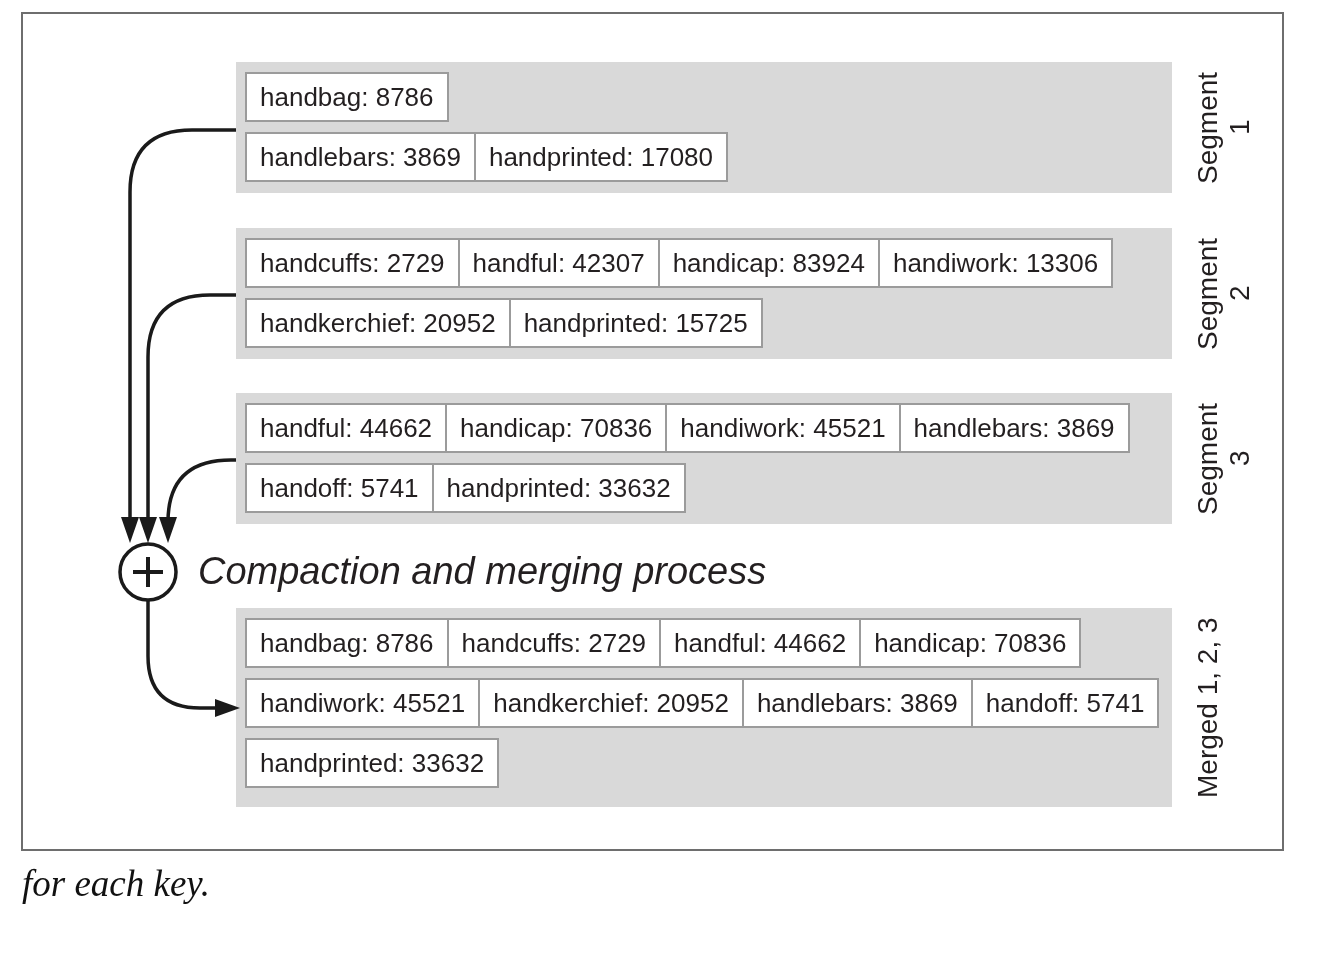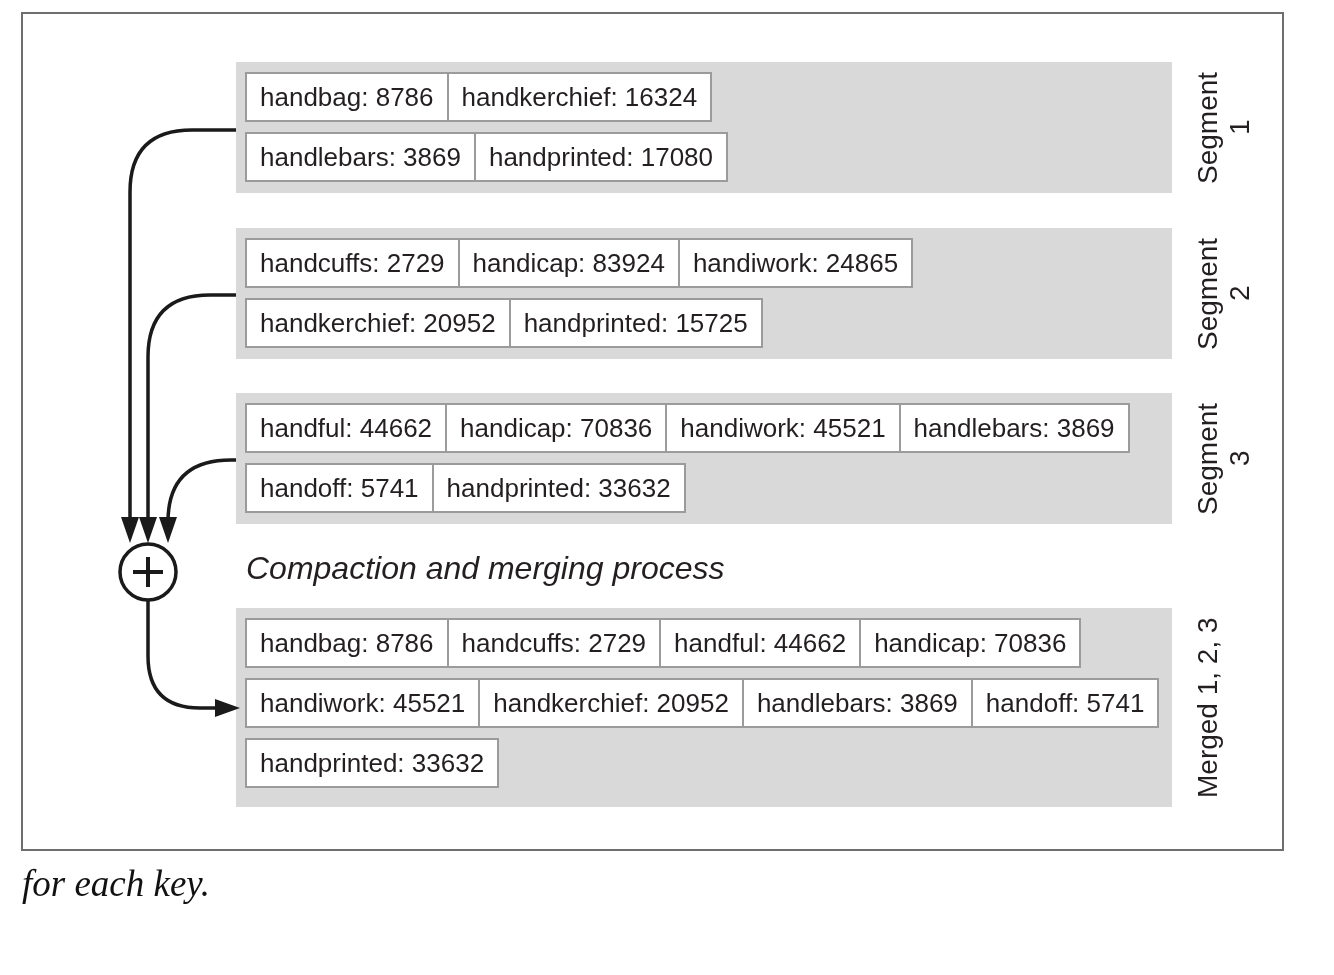--- a/index.html
+++ b/index.html
@@ -18,48 +18,48 @@
         background:#ffffff;border:2px solid #9b9b9b;padding:0 13px;
         font-size:26px;white-space:nowrap;}
   .cell + .cell{margin-left:-2px;}
   .vlabel{position:absolute;left:1192px;width:48px;writing-mode:vertical-rl;
           transform:rotate(180deg);text-align:center;font-size:28px;color:#231f20;}
   .vl-1{top:62px;height:131px;}
   .vl-2{top:228px;height:131px;}
   .vl-3{top:393px;height:131px;}
   .vl-4{top:608px;height:199px;}
   .arrows{position:absolute;left:0;top:0;width:1334px;height:860px;pointer-events:none;}
-  .merge-label{position:absolute;left:198px;top:550px;font-size:32px;font-style:italic;
-               color:#231f20;white-space:nowrap;margin-left:48px;}
+  .merge-label{position:absolute;left:198px;top:550px;font-size:38px;font-style:italic;
+               color:#231f20;white-space:nowrap;}
   .caption{position:absolute;left:22px;top:860px;width:1300px;font-family:"Liberation Serif",serif;
            font-style:italic;font-size:37px;line-height:1.32;color:#111111;}
 </style>
 </head>
 <body>
 
 <div class="page">
 
   <div class="frame"></div>
 
   <div class="band band-seg1">
     <div class="row">
       <div class="cell">handbag: 8786</div>
-      <div class="cell">handkerchief: 16324</div>
     </div>
     <div class="row">
       <div class="cell">handlebars: 3869</div>
       <div class="cell">handprinted: 17080</div>
     </div>
   </div>
 
   <div class="band band-seg2">
     <div class="row">
       <div class="cell">handcuffs: 2729</div>
+      <div class="cell">handful: 42307</div>
       <div class="cell">handicap: 83924</div>
-      <div class="cell">handiwork: 24865</div>
+      <div class="cell">handiwork: 13306</div>
     </div>
     <div class="row">
       <div class="cell">handkerchief: 20952</div>
       <div class="cell">handprinted: 15725</div>
     </div>
   </div>
 
   <div class="band band-seg3">
     <div class="row">
       <div class="cell">handful: 44662</div>

